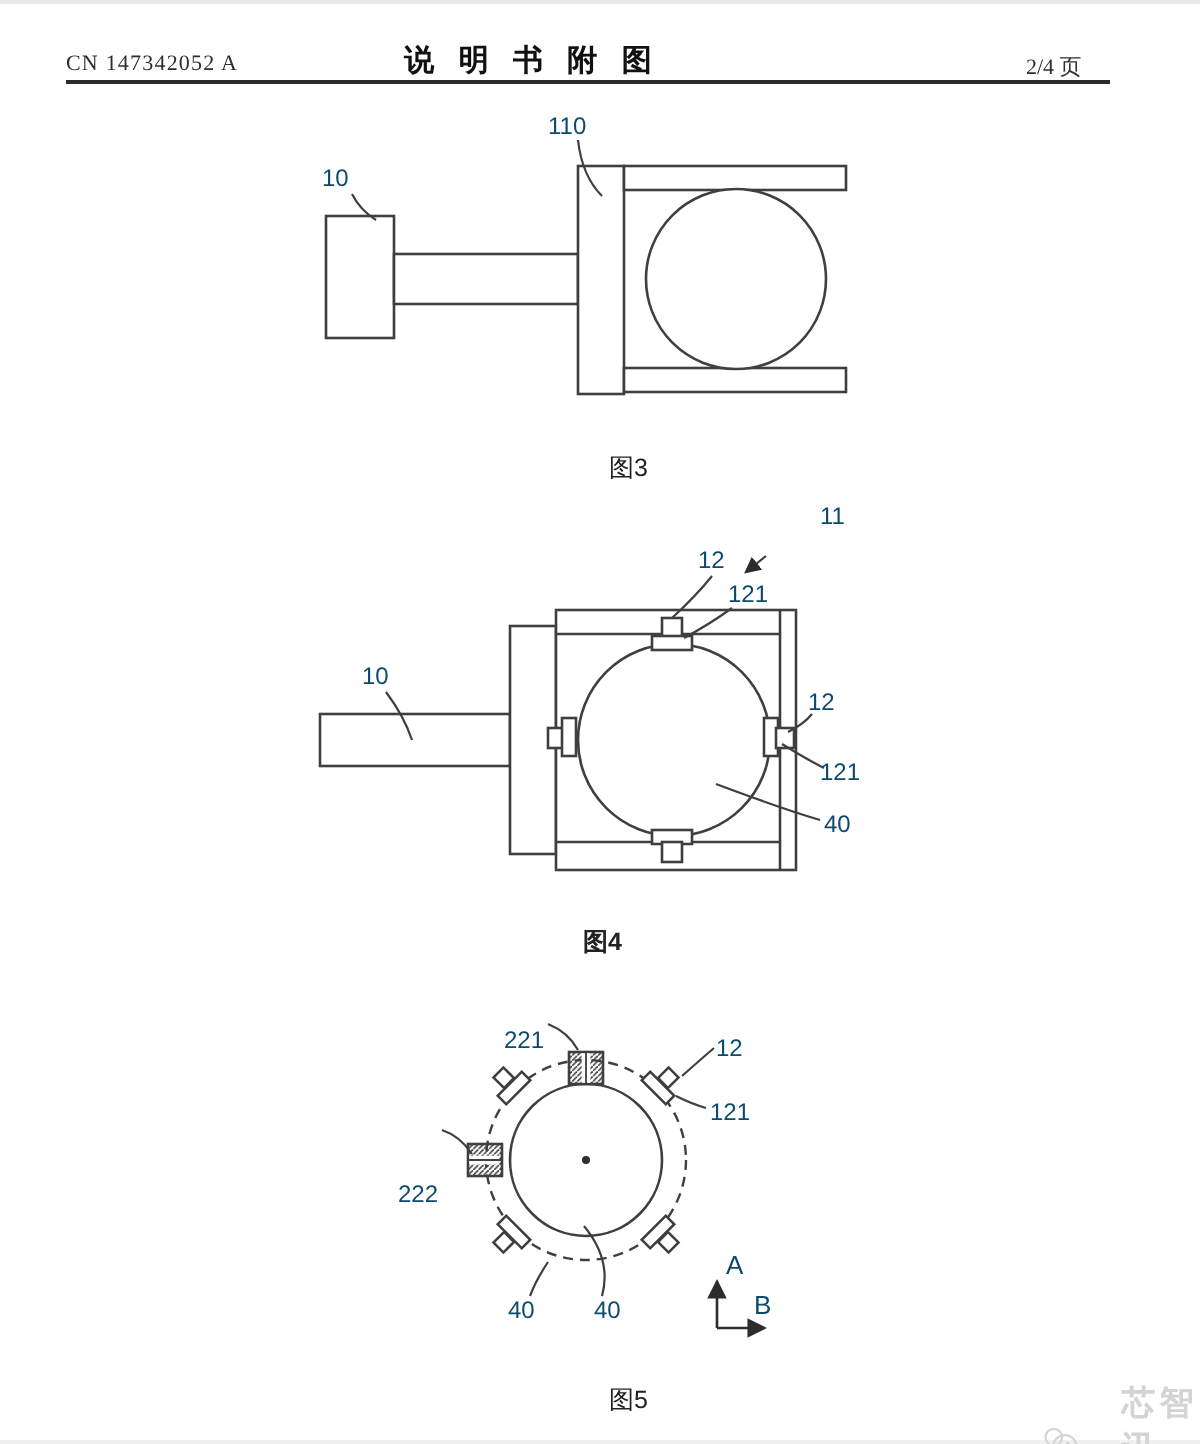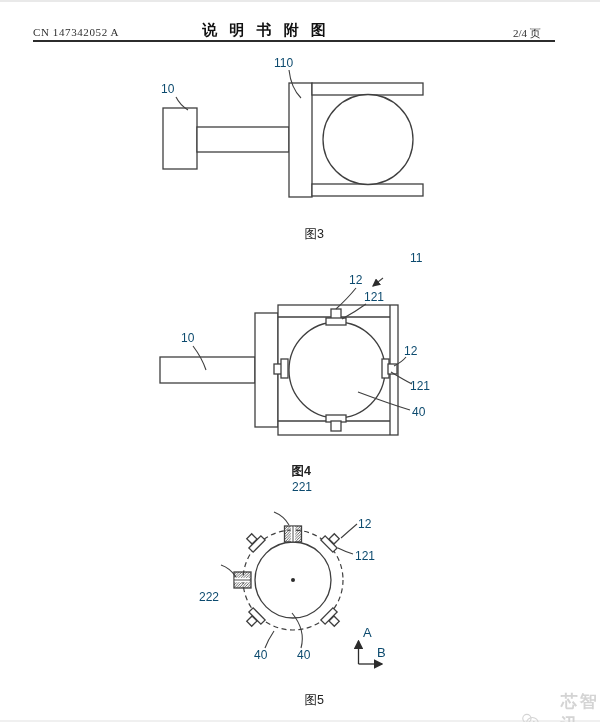--- a/index.html
+++ b/index.html
@@ -148,21 +148,21 @@
 
 <span class="lbl" style="left:382px;top:252px;margin-left:28px;">11</span>
 <span class="lbl" style="left:349px;top:274px;">12</span>
 <span class="lbl" style="left:364px;top:291px;">121</span>
 <span class="lbl" style="left:181px;top:332px;">10</span>
 <span class="lbl" style="left:404px;top:345px;">12</span>
 <span class="lbl" style="left:410px;top:380px;">121</span>
 <span class="lbl" style="left:412px;top:406px;">40</span>
 <div class="cap cap4">图4</div>
 
-<span class="lbl" style="left:252px;top:481px;margin-left:40px;">221</span>
+<span class="lbl" style="left:252px;top:514px;">221</span>
 <span class="lbl" style="left:358px;top:518px;">12</span>
 <span class="lbl" style="left:355px;top:550px;">121</span>
 <span class="lbl" style="left:199px;top:591px;">222</span>
 <span class="lbl" style="left:254px;top:649px;">40</span>
 <span class="lbl" style="left:297px;top:649px;">40</span>
 <span class="lbl axis-lbl" style="left:363px;top:626px;">A</span>
 <span class="lbl axis-lbl" style="left:377px;top:646px;">B</span>
 <div class="cap cap5">图5</div>
 
 <div class="wm">

